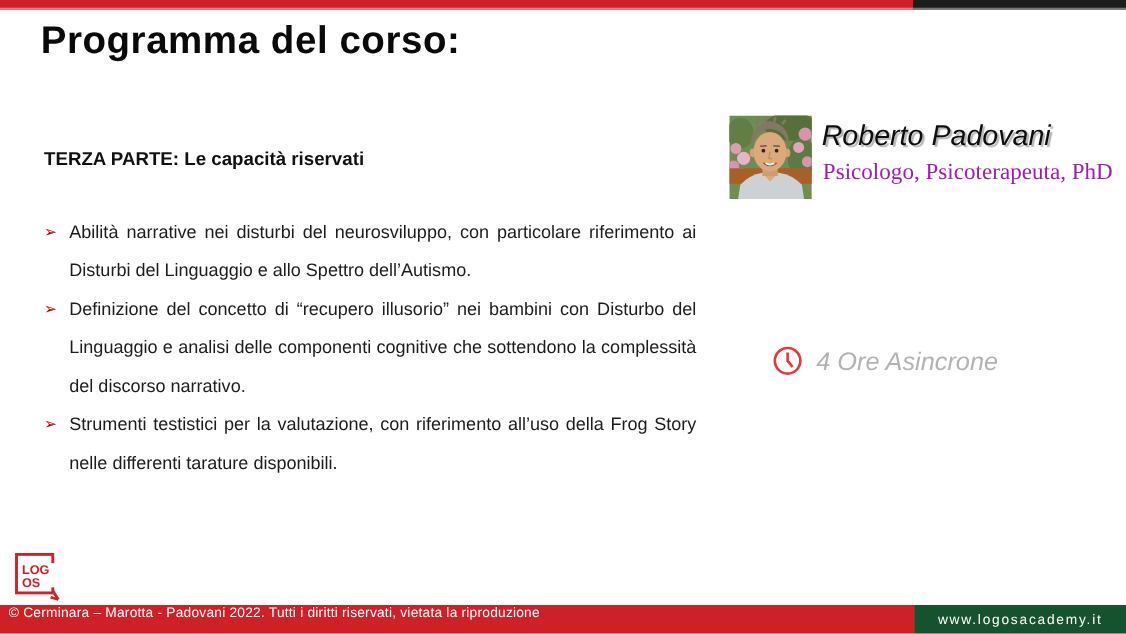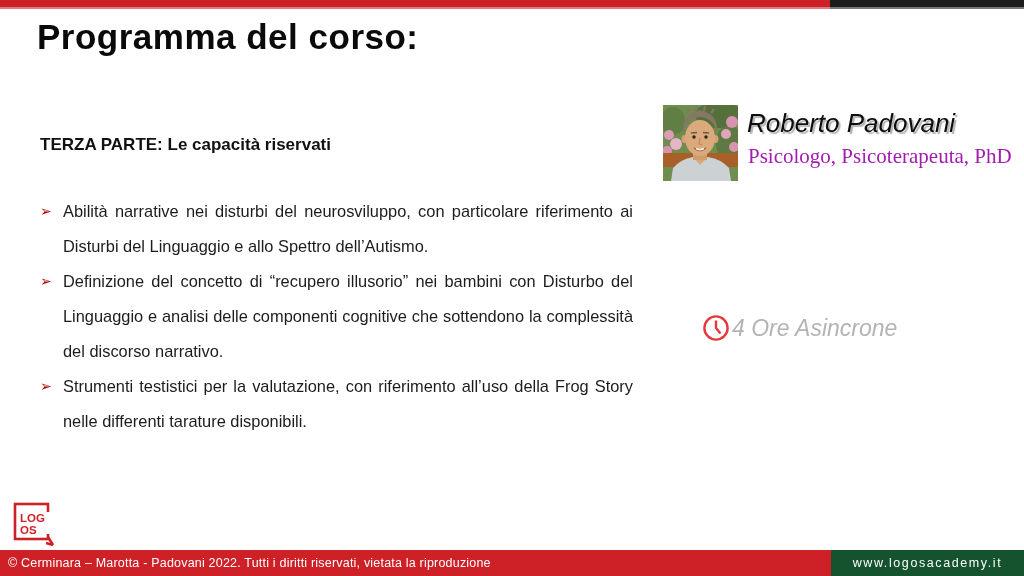--- a/index.html
+++ b/index.html
@@ -50,32 +50,32 @@
     font-size:26px; font-weight:normal; font-style:italic; color:#0d0d0d;
     text-shadow:2px 2px 1px #b3b3b3; white-space:nowrap;
   }
   .presenter-role {
     position:absolute; left:748px; top:144px;
     font-family:"Liberation Serif", serif; 
     font-size:21px; color:#a21caf; white-space:nowrap;
   }
 
   
-  .duration { position:absolute; left:702px; top:314px; display:flex; align-items:center; gap:2px; }
+  .duration { position:absolute; left:702px; top:314px; display:flex; align-items:center; gap:12px; }
   .duration .clock { width:28px; height:28px; }
   .duration .label { font-style:italic; font-size:23px; color:#b3b3b3; white-space:nowrap; }
 
   
   .logo { position:absolute; left:13px; top:502px; width:42px; height:46px; }
 
   
   .footer { position:absolute; left:0; bottom:0; width:1024px; height:26px; }
   .footer .f-red {
     position:absolute; left:0; top:0; width:831px; height:26px; background:#ce2127;
-    display:flex; align-items:center; padding-left:8px;
+    display:flex; align-items:flex-start; padding-left:8px;
   }
   .footer .f-red .copyright { color:#ffffff; font-size:12.5px; letter-spacing:0.2px; white-space:nowrap; }
   .footer .f-black {
     position:absolute; left:831px; top:0; width:193px; height:26px; background:#14532d;
     display:flex; align-items:center; justify-content:center;
   }
   .footer .f-black .website { color:#ffffff; font-size:12.5px; letter-spacing:1.6px; white-space:nowrap; }
 </style>
 </head>
 <body>

